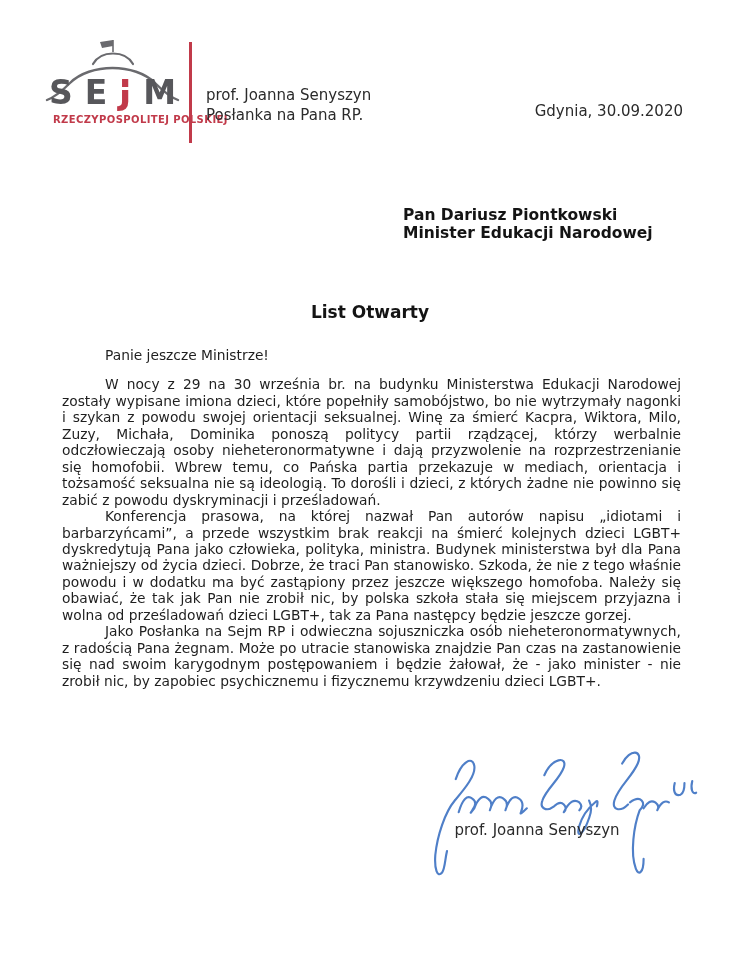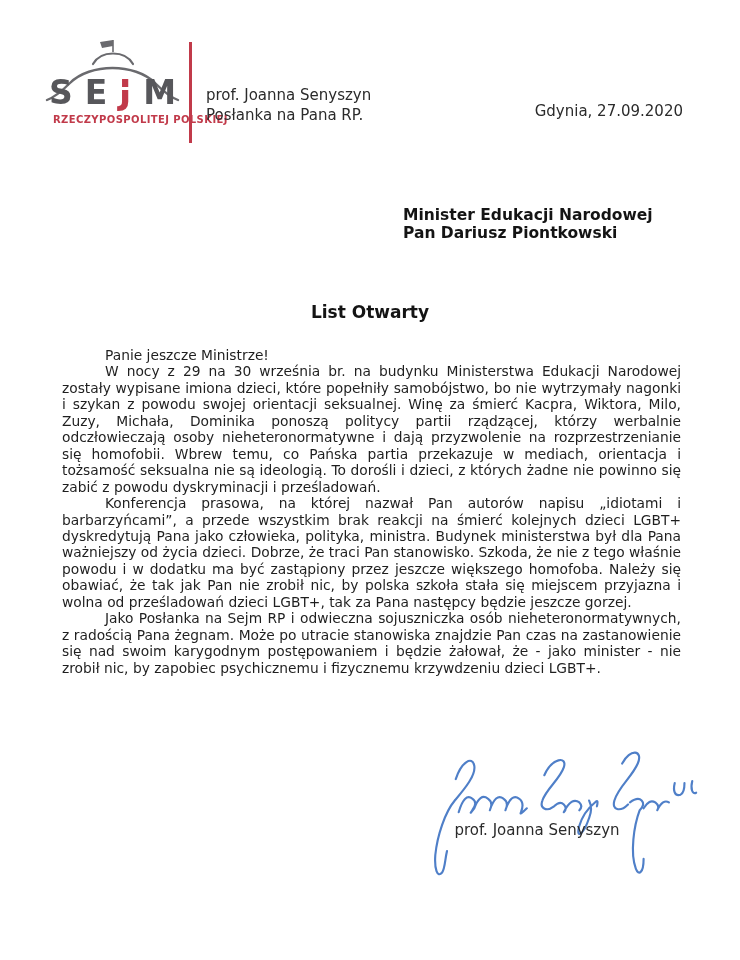--- a/index.html
+++ b/index.html
@@ -40,21 +40,21 @@
 
   
   .title { position:absolute; left:0; top:302px; width:740px; text-align:center; font-size:17px; font-weight:700; color:#141414; }
 
   
   .body-text { position:absolute; left:62px; top:347px; width:619px; }
   .body-text p {
     margin:0; font-size:13.8px; line-height:16.45px; color:#1f1f1f;
     text-align:justify; text-indent:43px;
   }
-  .body-text p.salutation { text-align:left; }
+  .body-text p.salutation { text-align:left; margin-bottom:13px; }
 
   
   .signature-svg { position:absolute; left:410px; top:748px; width:292px; height:142px; pointer-events:none; }
   .printed-name { position:absolute; left:437px; top:821px; width:200px; text-align:center; font-size:15px; color:#2b2b2b; }
 </style>
 </head>
 <body>
 
 <div class="page">
 
@@ -74,25 +74,25 @@
     <div class="logo-sub">RZECZYPOSPOLITEJ POLSKIEJ</div>
   </div>
 
   <div class="red-rule"></div>
 
   <div class="sender">
     <div>prof. Joanna Senyszyn</div>
     <div>Posłanka na Pana RP.</div>
   </div>
 
-  <div class="dateline">Gdynia, 27.09.2020</div>
+  <div class="dateline">Gdynia, 30.09.2020</div>
 
   <div class="recipient">
+    <div>Pan Dariusz Piontkowski</div>
     <div>Minister Edukacji Narodowej</div>
-    <div>Pan Dariusz Piontkowski</div>
   </div>
 
   <div class="title">List Otwarty</div>
 
   <div class="body-text">
     <p class="salutation">Panie jeszcze Ministrze!</p>
     <p>W nocy z 29 na 30 września br. na budynku Ministerstwa Edukacji Narodowej zostały wypisane imiona dzieci, które popełniły samobójstwo, bo nie wytrzymały nagonki i szykan z powodu swojej orientacji seksualnej. Winę za śmierć Kacpra, Wiktora, Milo, Zuzy, Michała, Dominika ponoszą politycy partii rządzącej, którzy werbalnie odczłowieczają osoby nieheteronormatywne i dają przyzwolenie na rozprzestrzenianie się homofobii. Wbrew temu, co Pańska partia przekazuje w mediach, orientacja i tożsamość seksualna nie są ideologią. To dorośli i dzieci, z których żadne nie powinno się zabić z powodu dyskryminacji i prześladowań.</p>
     <p>Konferencja prasowa, na której nazwał Pan autorów napisu „idiotami i barbarzyńcami”, a przede wszystkim brak reakcji na śmierć kolejnych dzieci LGBT+ dyskredytują Pana jako człowieka, polityka, ministra. Budynek ministerstwa był dla Pana ważniejszy od życia dzieci. Dobrze, że traci Pan stanowisko. Szkoda, że nie z tego właśnie powodu i w dodatku ma być zastąpiony przez jeszcze większego homofoba. Należy się obawiać, że tak jak Pan nie zrobił nic, by polska szkoła stała się miejscem przyjazna i wolna od prześladowań dzieci LGBT+, tak za Pana następcy będzie jeszcze gorzej.</p>
     <p>Jako Posłanka na Sejm RP i odwieczna sojuszniczka osób nieheteronormatywnych, z radością Pana żegnam. Może po utracie stanowiska znajdzie Pan czas na zastanowienie się nad swoim karygodnym postępowaniem i będzie żałował, że - jako minister - nie zrobił nic, by zapobiec psychicznemu i fizycznemu krzywdzeniu dzieci LGBT+.</p>
   </div>

